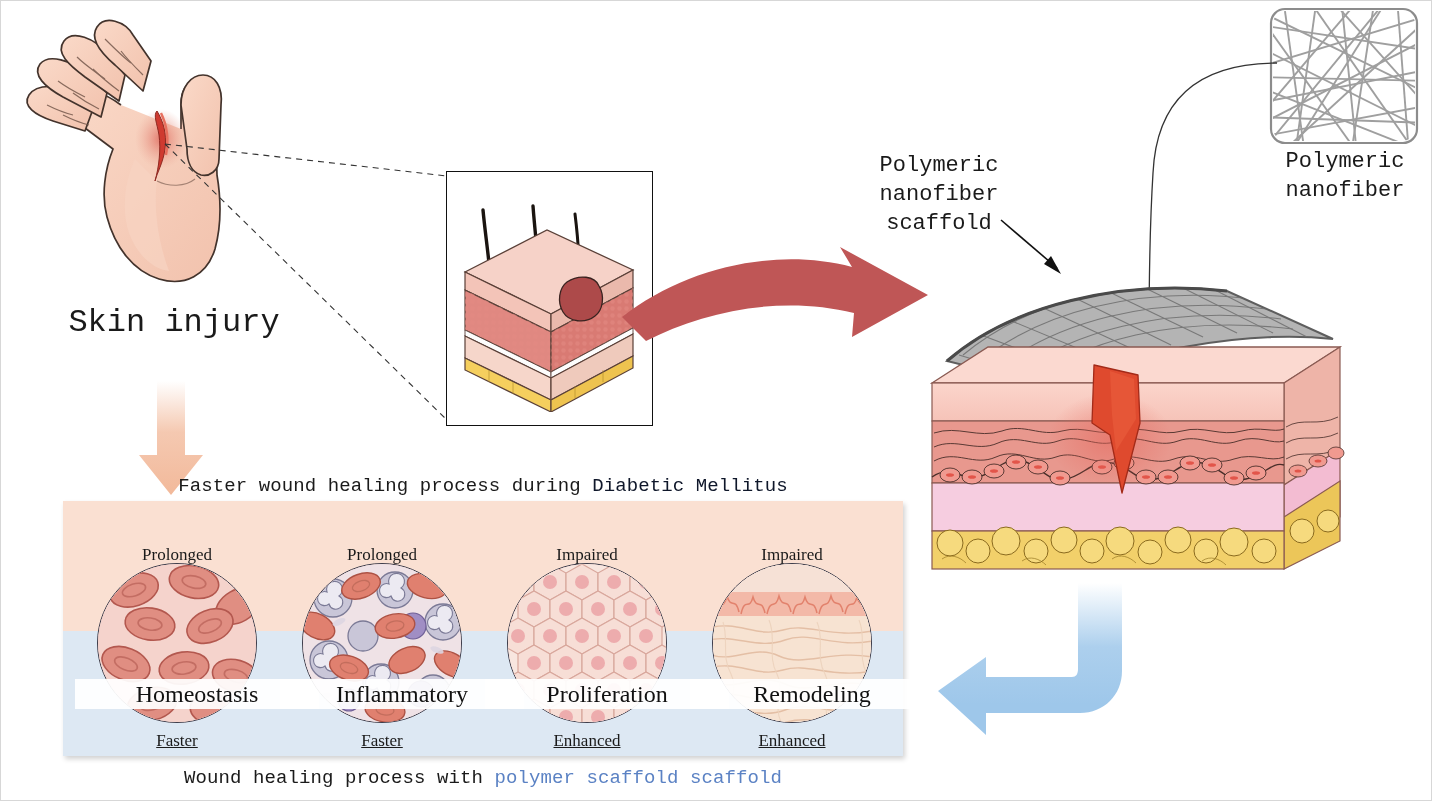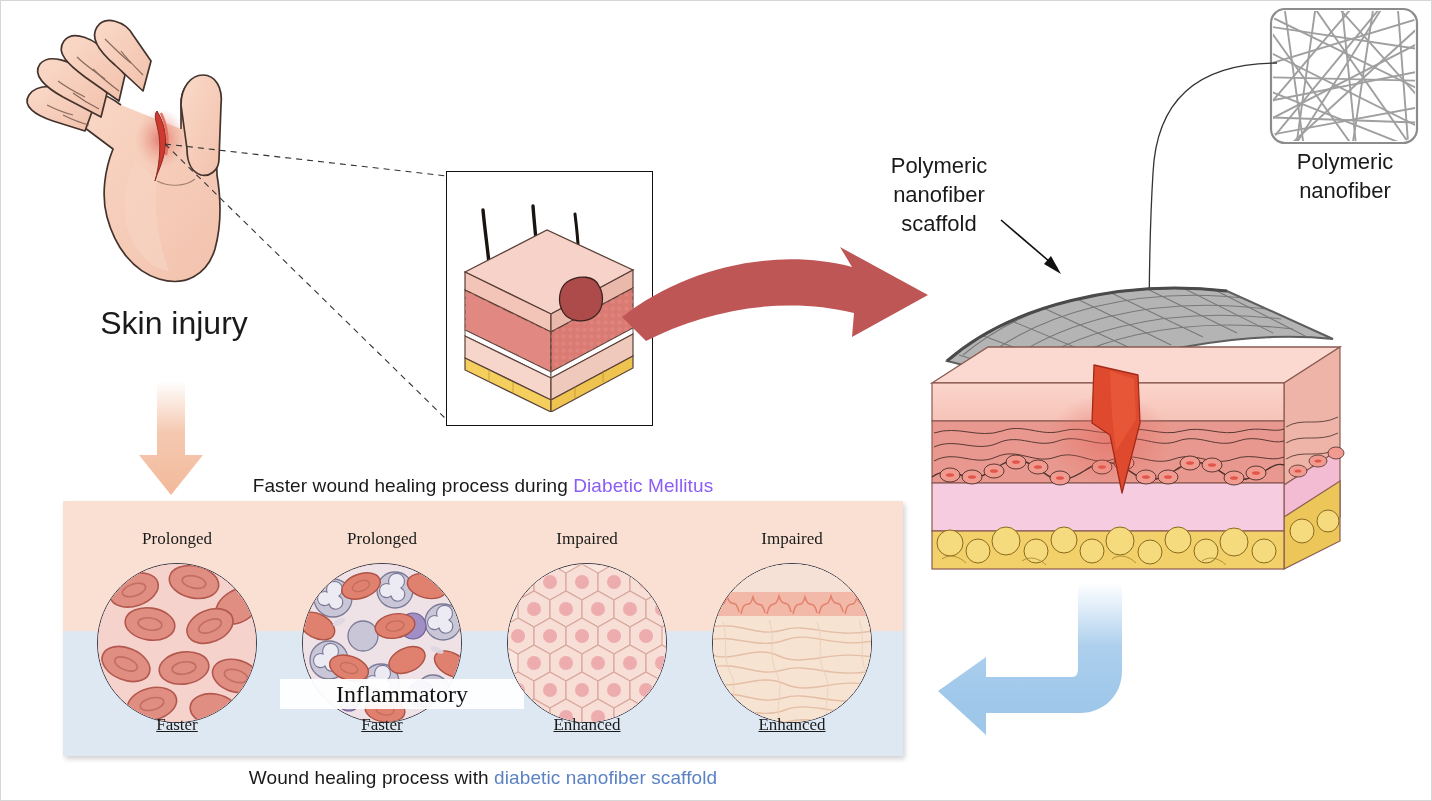--- a/index.html
+++ b/index.html
@@ -7,21 +7,21 @@
   body{font-family:"Liberation Serif", serif;}
   #stage{
     position:relative;
     width:1432px;height:801px;
     background:#ffffff;
     border:1px solid #d7d7d7;
     box-sizing:border-box;
     overflow:hidden;
   }
   .abs{position:absolute;}
-  .txt{color:#1a1a1a;font-family:Liberation Sans, sans-serif;}
+  .txt{color:#1a1a1a;font-family:Liberation Mono, monospace;}
 
   
   #hand-label{
     left:48px;top:306px;width:250px;
     text-align:center;font-size:32px;line-height:32px;
   }
   #scaffold-label{
     left:868px;top:150px;width:140px;
     text-align:center;font-size:22px;line-height:29px;
   }
@@ -39,27 +39,27 @@
   #panel .half-bot{position:absolute;left:0;top:130px;width:100%;height:125px;background:#dde8f3;}
 
   #panel-title{
     left:62px;top:474px;width:840px;text-align:center;
     font-size:19px;letter-spacing:.1px;
   }
   #panel-caption{
     left:62px;top:766px;width:840px;text-align:center;
     font-size:19px;letter-spacing:.1px;
   }
-  .accent-orange{color:#8b5cf6;}
+  .accent-orange{color:#0f172a;}
   .accent-blue{color:#5b82c4;}
 
   .stage-col{position:absolute;top:0;width:200px;height:255px;}
   .top-word,.bot-word{
     position:absolute;width:200px;text-align:center;
-    font-size:17px;color:#1a1a1a;
+    font-size:17px;color:#1a1a1a;margin-top:16px;
   }
   .top-word{top:28px;}
   .bot-word{top:214px;text-decoration:underline;}
   .circle-wrap{
     position:absolute;left:20px;top:62px;width:160px;height:160px;
   }
   .circle{
     position:absolute;inset:0;border-radius:50%;
     border:1.4px solid #3c3c4a;overflow:hidden;background:#f6dad4;
   }
@@ -440,20 +440,21 @@
               <ellipse cx="96" cy="18" rx="12" ry="6" transform="rotate(12 96 18)"></ellipse>
               <ellipse cx="52" cy="60" rx="12" ry="6" transform="rotate(8 52 60)"></ellipse>
               <ellipse cx="112" cy="62" rx="12" ry="6" transform="rotate(-22 112 62)"></ellipse>
               <ellipse cx="28" cy="100" rx="12" ry="6" transform="rotate(22 28 100)"></ellipse>
               <ellipse cx="86" cy="104" rx="12" ry="6" transform="rotate(-8 86 104)"></ellipse>
               <ellipse cx="138" cy="112" rx="12" ry="6" transform="rotate(16 138 112)"></ellipse>
               <ellipse cx="54" cy="140" rx="12" ry="6" transform="rotate(-14 54 140)"></ellipse>
             </g>
           </svg>
         </div>
+        <div class="stage-name">Homeostasis</div>
       </div>
       <div class="bot-word">Faster</div>
     </div>
 
     <div class="stage-col" style="left:219px;">
       <div class="top-word">Prolonged</div>
       <div class="circle-wrap">
         <div class="circle">
           <svg width="160" height="160" viewBox="0 0 160 160">
             <rect width="160" height="160" fill="#efe2e6"></rect>
@@ -571,20 +572,21 @@
               <circle cx="74" cy="126" r="7"></circle>
                 <circle cx="106" cy="126" r="7"></circle>
               <circle cx="138" cy="126" r="7"></circle>
               <circle cx="26" cy="153" r="7"></circle>
                 <circle cx="58" cy="153" r="7"></circle>
               <circle cx="90" cy="153" r="7"></circle>
                 <circle cx="122" cy="153" r="7"></circle>
             </g>
           </svg>
         </div>
+        <div class="stage-name">Proliferation</div>
       </div>
       <div class="bot-word">Enhanced</div>
     </div>
 
     <div class="stage-col" style="left:629px;">
       <div class="top-word">Impaired</div>
       <div class="circle-wrap">
         <div class="circle">
           <svg width="160" height="160" viewBox="0 0 160 160">
             <rect width="160" height="160" fill="#fbf0e6"></rect>
@@ -610,22 +612,23 @@
               <path d="M-4 158 C24 150 48 166 74 158 C100 150 126 166 164 158"></path>
             </g>
             <g stroke="#ecd2bc" stroke-width="1.1" fill="none" opacity=".9">
               <path d="M10 58 C16 76 8 92 18 110 C26 126 14 142 22 158"></path>
               <path d="M56 56 C64 74 54 92 64 110 C72 126 60 142 68 158"></path>
               <path d="M104 58 C112 76 102 92 112 110 C120 126 108 142 116 158"></path>
               <path d="M146 56 C154 74 144 92 154 110"></path>
             </g>
           </svg>
         </div>
+        <div class="stage-name">Remodeling</div>
       </div>
       <div class="bot-word">Enhanced</div>
     </div>
   </div>
 
   <div class="abs txt" id="panel-caption">
-    <span>Wound healing process with </span><span class="accent-blue">diabetic nanofiber scaffold</span>
+    <span>Wound healing process with </span><span class="accent-blue">polymer scaffold scaffold</span>
   </div>
 
 </div>
 
 </body></html>

